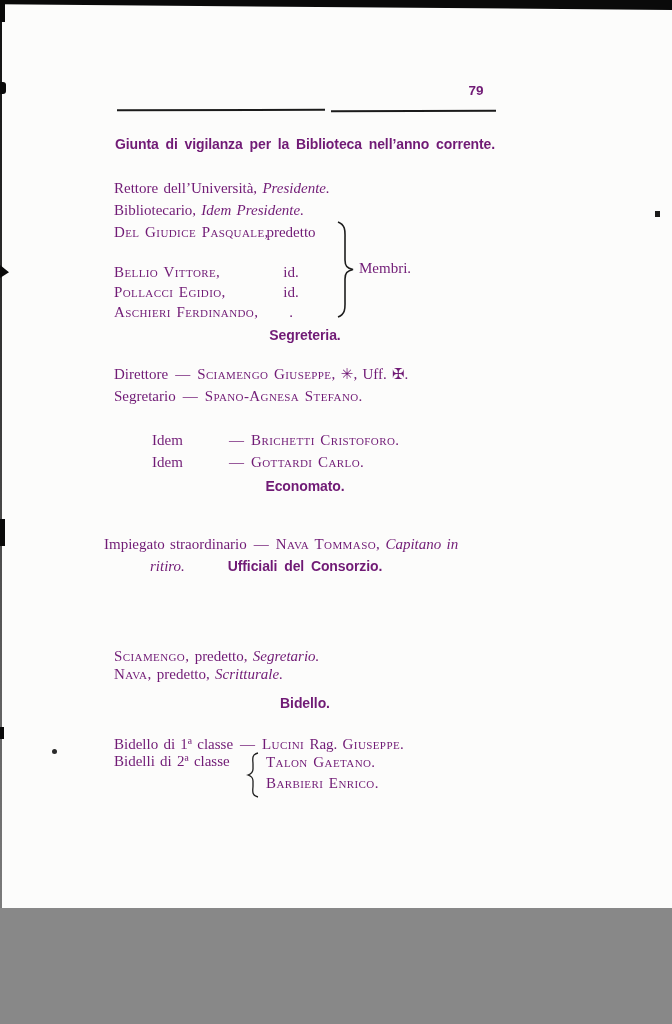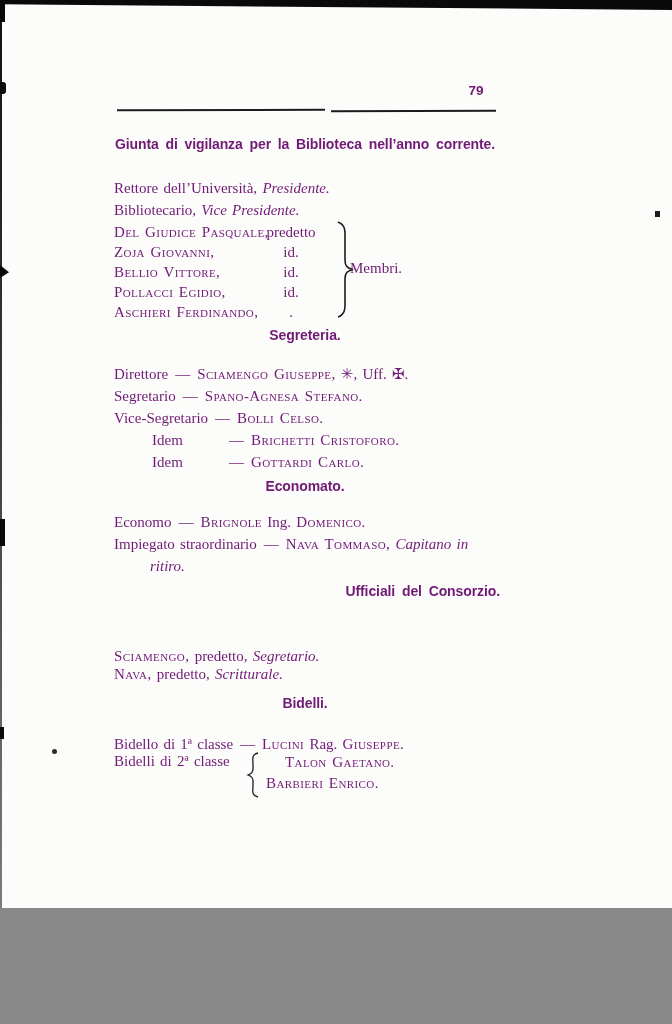--- a/index.html
+++ b/index.html
@@ -53,95 +53,84 @@
   <div class="abs rule" style="left:331px;top:110px;width:165px;transform:rotate(-0.25deg);"></div>
 
   <div class="abs heading" style="top:136px;">Giunta di vigilanza per la Biblioteca nell’anno corrente.</div>
 
   <div class="abs body-line" style="left:114px;top:179px;">
     <span>Rettore dell’Università,</span>
     <span class="it">Presidente.</span>
   </div>
   <div class="abs body-line" style="left:114px;top:201px;">
     <span>Bibliotecario,</span>
-    <span class="it">Vice Presidente.</span>
+    <span class="it">Idem Presidente.</span>
   </div>
 
   <div class="abs body-line" style="left:114px;top:223px;">
     <span class="sc member-name">Del Giudice Pasquale,</span><span class="member-note">predetto</span>
-  </div>
-  <div class="abs body-line" style="left:114px;top:243px;">
-    <span class="sc member-name">Zoja Giovanni,</span><span class="member-note">id.</span>
   </div>
   <div class="abs body-line" style="left:114px;top:263px;">
     <span class="sc member-name">Bellio Vittore,</span><span class="member-note">id.</span>
   </div>
   <div class="abs body-line" style="left:114px;top:283px;">
     <span class="sc member-name">Pollacci Egidio,</span><span class="member-note">id.</span>
   </div>
   <div class="abs body-line" style="left:114px;top:303px;">
     <span class="sc member-name">Aschieri Ferdinando,</span><span class="member-note">.</span>
   </div>
   <svg class="abs" style="left:336px;top:221px;" width="20" height="97" viewBox="0 0 20 97">
     <path d="M2 1 C10 4 9 11 9 17 L9 39 C9 45 11 47 17 48.5 C11 50 9 52 9 58 L9 80 C9 86 10 93 2 96" fill="none" stroke="#1d1d1d" stroke-width="1.6"></path>
   </svg>
-  <div class="abs body-line" style="left:350px;top:259px;text-align:right;">Membri.</div>
+  <div class="abs body-line" style="left:359px;top:259px;text-align:right;">Membri.</div>
 
   <div class="abs body-line" style="left:114px;top:365px;">
     <span>Direttore</span><span class="dash">—</span><span class="sc">Sciamengo Giuseppe,</span>
     <span>✳, Uff. ✠.</span>
   </div>
   <div class="abs heading" style="top:327px;">Segreteria.</div>
   <div class="abs body-line" style="left:114px;top:387px;">
     <span>Segretario</span><span class="dash">—</span><span class="sc">Spano-Agnesa Stefano.</span>
   </div>
-  <div class="abs body-line" style="left:114px;top:409px;">
-    <span>Vice-Segretario</span><span class="dash">—</span><span class="sc">Bolli Celso.</span>
-  </div>
   <div class="abs body-line" style="left:114px;top:431px;">
     <span class="idem">Idem</span><span class="dash">—</span><span class="sc">Brichetti Cristoforo.</span>
   </div>
   <div class="abs body-line" style="left:114px;top:453px;">
     <span class="idem">Idem</span><span class="dash">—</span><span class="sc">Gottardi Carlo.</span>
   </div>
 
   <div class="abs heading" style="top:478px;">Economato.</div>
-  <div class="abs body-line" style="left:114px;top:513px;">
-    <span>Economo</span><span class="dash">—</span><span class="sc">Brignole</span>
-    <span>Ing.</span>
-    <span class="sc">Domenico.</span>
-  </div>
-  <div class="abs body-line" style="left:114px;top:535px;">
+  <div class="abs body-line" style="left:104px;top:535px;">
     <span>Impiegato straordinario</span><span class="dash">—</span><span class="sc">Nava Tommaso,</span>
     <span class="it">Capitano in</span>
   </div>
   <div class="abs body-line indent2 it" style="top:557px;">ritiro.</div>
 
-  <div class="abs heading" style="top:583px;text-align:right;">Ufficiali del Consorzio.</div>
+  <div class="abs heading" style="top:558px;">Ufficiali del Consorzio.</div>
   <div class="abs body-line" style="left:114px;top:621px;margin-top:26px;">
     <span class="sc">Sciamengo,</span>
     <span>predetto,</span>
     <span class="it">Segretario.</span>
   </div>
   <div class="abs body-line" style="left:114px;top:665px;">
     <span class="sc">Nava,</span>
     <span>predetto,</span>
     <span class="it">Scritturale.</span>
   </div>
 
-  <div class="abs heading" style="top:695px;">Bidelli.</div>
+  <div class="abs heading" style="top:695px;">Bidello.</div>
   <div class="abs body-line" style="left:114px;top:735px;">
     <span>Bidello di 1ª classe</span><span class="dash">—</span><span class="sc">Lucini</span>
     <span>Rag.</span>
     <span class="sc">Giuseppe.</span>
   </div>
   <div class="abs" style="left:114px;top:752px;display:flex;align-items:flex-start;">
     <span class="body-line" style="display:inline-block;width:132px;">Bidelli di 2ª classe</span>
     <svg width="14" height="46" viewBox="0 0 14 46">
       <path d="M12 1 C5 2.5 7 8 7 12 L7 17 C7 21 5 22 2 23 C5 24 7 25 7 29 L7 34 C7 38 5 43.5 12 45" fill="none" stroke="#1d1d1d" stroke-width="1.3"></path>
     </svg>
     <div style="margin-left:6px;">
-      <div class="body-line sc" style="line-height:20.5px;margin-left:19px;">Talon Gaetano.</div>
+      <div class="body-line sc" style="line-height:20.5px;">Talon Gaetano.</div>
       <div class="body-line sc" style="line-height:20.5px;">Barbieri Enrico.</div>
     </div>
   </div>
 
 </div>
 
 </body></html>

